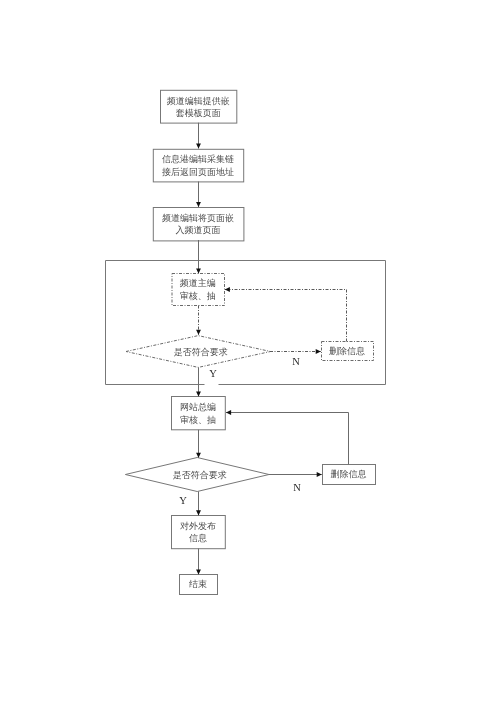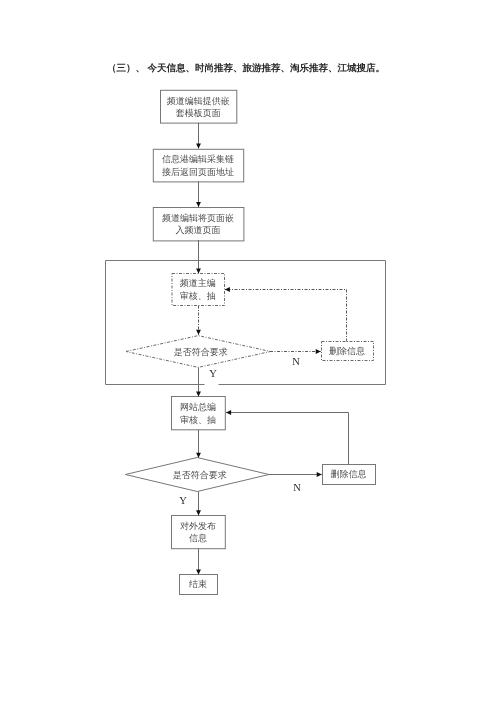--- a/index.html
+++ b/index.html
@@ -18,21 +18,20 @@
            stroke-dasharray:3 1.5 1 1.5;}
   .conn{fill:none;stroke:#6b6b6b;stroke-width:1;}
   .conndd{fill:none;stroke:#595959;stroke-width:1;
           stroke-dasharray:3 1.5 1 1.5;}
   .ahead{fill:#111;stroke:none;}
 </style>
 </head>
 <body>
 
 <div id="page">
-  <div id="heading">（三）、 今天信息、时尚推荐、旅游推荐、淘乐推荐、江城搜店。</div>
   <svg id="chart" viewBox="0 0 500 707" xmlns="http://www.w3.org/2000/svg">
       <rect x="160.5" y="90.3" width="76.3" height="32.8" class="solid"></rect>
       <rect x="153.3" y="149.3" width="90.4" height="32.6" class="solid"></rect>
       <rect x="153.3" y="207.5" width="90.6" height="33.4" class="solid"></rect>
       <path d="M 204.5 384.5 L 105.5 384.5 L 105.5 260.5 L 385.5 260.5 L 385.5 384.5 L 218.5 384.5" class="solid"></path>
       <rect x="172" y="273.5" width="52.5" height="32" class="dashdot"></rect>
       <path d="M 126 351.5 L 198.25 335.6 L 270.5 351.5 L 198.25 367.40000000000003 Z" class="dashdot"></path>
       <rect x="321.5" y="341.5" width="52" height="19" class="dashdot"></rect>
       <rect x="171.5" y="396.5" width="53.8" height="33.3" class="solid"></rect>
       <path d="M 125.4 474.5 L 197.2 457.5 L 269 474.5 L 197.2 491.5 Z" class="solid"></path>

